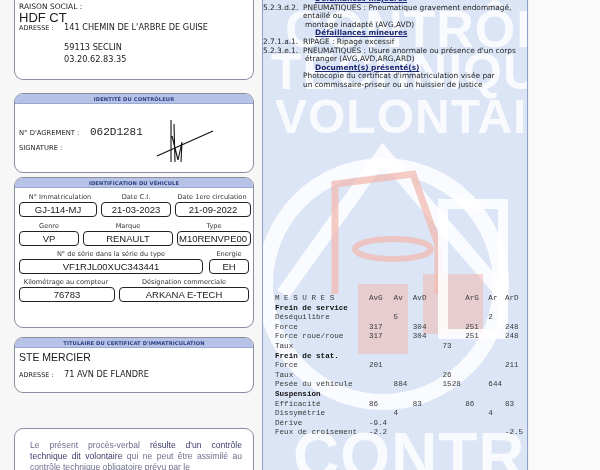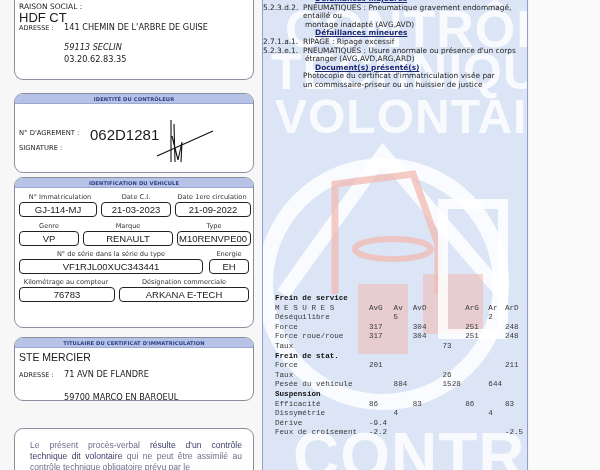--- a/index.html
+++ b/index.html
@@ -17,41 +17,41 @@
       font-size: 5.2px; font-weight: bold; text-align: center; line-height: 10px;
       letter-spacing: 0.1px; border-bottom: 1px solid #9aa8d2;
     }
 
     
     .c1 { top: -10px; height: 90px; border-top: none; border-radius: 0 0 9px 9px; }
     .c1 .rs { position: absolute; left: 4px; top: 12px; font-size: 7.5px; }
     .c1 .name { position: absolute; left: 4px; top: 20px; font-size: 13px; font-family: "Liberation Sans", sans-serif; }
     .c1 .adr-lbl { position: absolute; left: 4px; top: 34px; font-size: 6.5px; }
     .c1 .adr1 { position: absolute; left: 49px; top: 32px; font-size: 8.2px; }
-    .c1 .adr2 { position: absolute; left: 49px; top: 52px; font-size: 8.2px; font-style: italic; }
+    .c1 .adr2 { position: absolute; left: 49px; top: 52px; font-size: 8.2px; }
     .c1 .tel { position: absolute; left: 49px; top: 64px; font-size: 8.2px; }
 
     
     .c2 { top: 93px; height: 80px; }
     .c2 .lbl1 { position: absolute; left: 4px; top: 35px; font-size: 6.8px; }
-    .c2 .agr { position: absolute; left: 75px; top: 32px; font-size: 15px; font-family: Liberation Sans, sans-serif; }
+    .c2 .agr { position: absolute; left: 75px; top: 32px; font-size: 11px; font-family: Liberation Mono, monospace; }
     .c2 .lbl2 { position: absolute; left: 4px; top: 50px; font-size: 6.8px; }
     .c2 svg { position: absolute; left: 140px; top: 22px; }
 
     
     .c3 { top: 177px; height: 151px; }
     .fl { position: absolute; font-size: 6.6px; text-align: center; color: #333; white-space: nowrap; }
     .fb {
       position: absolute; height: 15px; border: 1px solid #222; border-radius: 4px;
       font-size: 9.5px; text-align: center; line-height: 13px; font-family: "Liberation Sans", sans-serif;
       white-space: nowrap; overflow: hidden;
     }
 
     
-    .c4 { top: 337px; height: 64px; }
+    .c4 { top: 337px; height: 56px; }
     .c4 .hname { position: absolute; left: 4px; top: 13px; font-size: 10.5px; font-family: "Liberation Sans", sans-serif; }
     .c4 .adr-lbl { position: absolute; left: 4px; top: 33px; font-size: 6.5px; }
     .c4 .adr1 { position: absolute; left: 49px; top: 31px; font-size: 8.2px; }
     .c4 .adr2 { position: absolute; left: 49px; top: 54px; font-size: 8.2px; }
 
     
     .c5 { top: 428px; height: 60px; }
     .c5 p { position: absolute; left: 15px; top: 11px; width: 212px; font-size: 8.6px; line-height: 11px; color: #6e6e8e; text-align: justify; font-family: "Liberation Sans", sans-serif; }
     .c5 b { color: #3c3c6a; font-weight: normal; }
 
@@ -186,40 +186,40 @@
       <span>PNEUMATIQUES : Usure anormale ou présence d'un corps</span>
     </div>
     <div class="row" style="padding-left:42px">étranger (AVG,AVD,ARG,ARD)</div>
     <div class="sec">Document(s) présenté(s)</div>
     <div class="row" style="padding-right:30px">Photocopie du certificat d'immatriculation visée par un commissaire-priseur ou un huissier de justice</div>
   </div>
 
   <table class="mes">
     <tbody>
         <tr>
-          <td class="h">Frein de service</td>
-          <td></td>
-          <td></td>
-          <td></td>
-          <td></td>
-          <td></td>
-          <td></td>
-          <td></td>
-        </tr>
-    <tr>
       <td class="c0">M E S U R E S</td>
       <td class="ca">AvG</td>
       <td class="cb">Av</td>
       <td class="cc">AvD</td>
       <td class="cd"></td>
       <td class="ce">ArG</td>
       <td class="cf">Ar</td>
       <td class="cg">ArD</td>
     </tr>
     <tr>
+          <td class="h">Frein de service</td>
+          <td></td>
+          <td></td>
+          <td></td>
+          <td></td>
+          <td></td>
+          <td></td>
+          <td></td>
+        </tr>
+    <tr>
           <td>Déséquilibre</td>
           <td></td>
           <td>5</td>
           <td></td>
           <td></td>
           <td></td>
           <td>2</td>
           <td></td>
         </tr>
     <tr>

